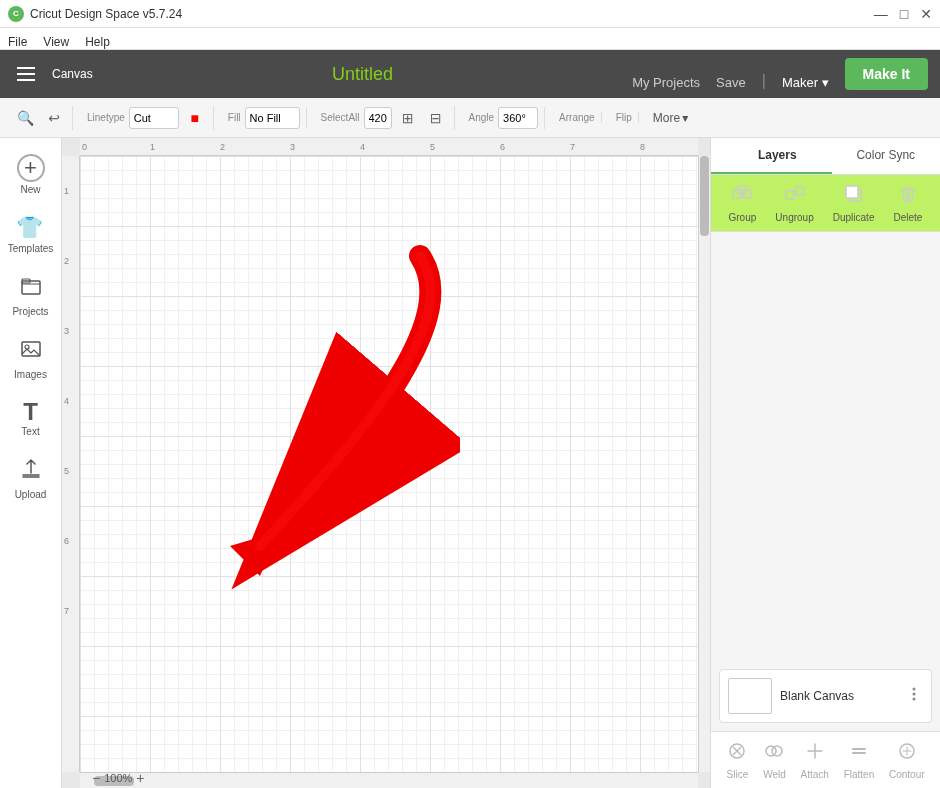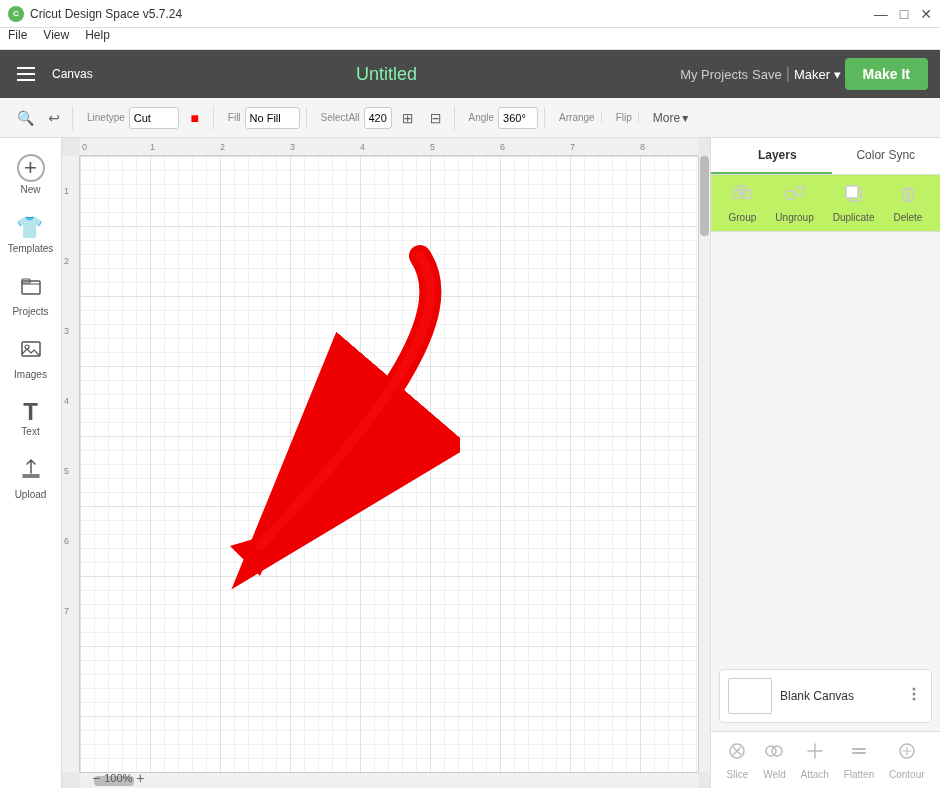--- a/index.html
+++ b/index.html
@@ -26,21 +26,21 @@
     }
     #title-bar .app-name { flex: 1; font-size: 12px; color: #333; }
     #title-bar .win-controls { display: flex; gap: 12px; font-size: 14px; color: #555; }
     #title-bar .win-controls span { cursor: pointer; }
 
     
     #menu-bar {
       background: #fff;
       height: 22px;
       display: flex;
-      align-items: flex-start;
+      align-items: flex-end;
       padding: 0 8px;
       gap: 16px;
       font-size: 12px;
       color: #333;
       border-bottom: 1px solid #ddd;
     }
     #menu-bar span { cursor: pointer; }
 
     
     #main-header {
@@ -56,24 +56,24 @@
       display: flex; flex-direction: column; justify-content: center; align-items: center; gap: 4px;
       cursor: pointer;
     }
     #main-header .menu-icon span {
       display: block; width: 18px; height: 2px; background: white;
     }
     #main-header .canvas-label {
       color: white; font-size: 12px; font-weight: 500;
     }
     #main-header .title-center {
-      flex: 1; text-align: center; color: #86efac; font-size: 18px;
+      flex: 1; text-align: center; color: #84cc16; font-size: 18px;
     }
     #main-header .header-right {
-      display: flex; align-items: center; gap: 4px;
+      display: flex; align-items: flex-end; gap: 16px;
     }
     #main-header .my-projects { color: #ccc; font-size: 13px; cursor: pointer; }
     #main-header .save-btn { color: #ccc; font-size: 13px; cursor: pointer; background: none; border: none; }
     #main-header .divider { color: #888; font-size: 16px; }
     #main-header .maker-btn {
       background: none; border: none; color: white; font-size: 13px;
       display: flex; align-items: center; gap: 4px; cursor: pointer;
     }
     #main-header .make-it-btn {
       background: #5cb85c; color: white; border: none;

